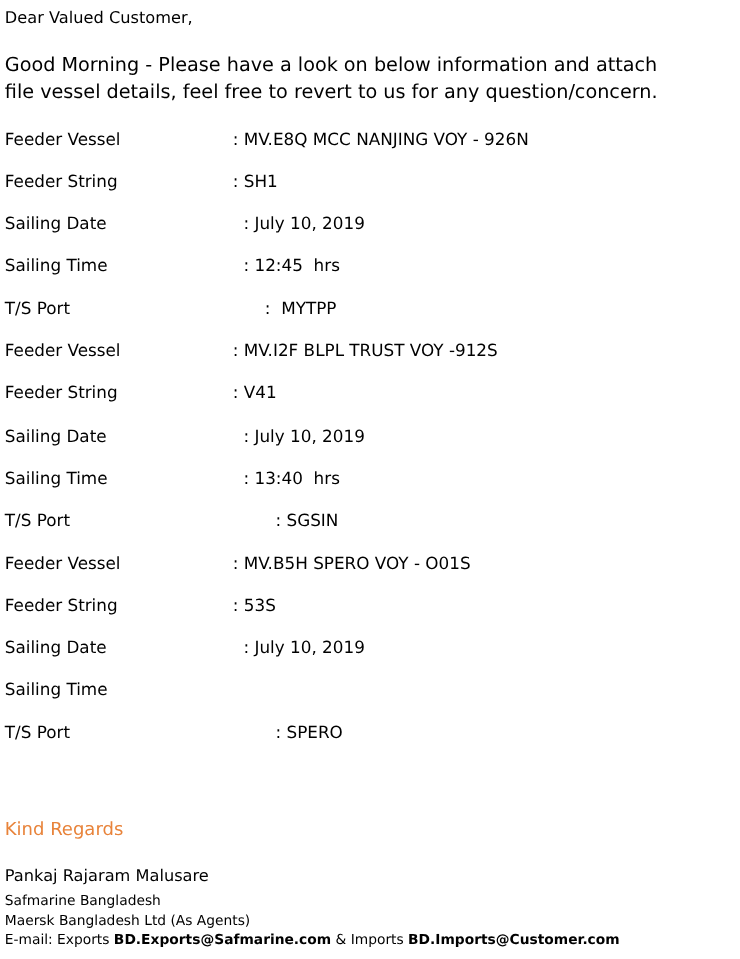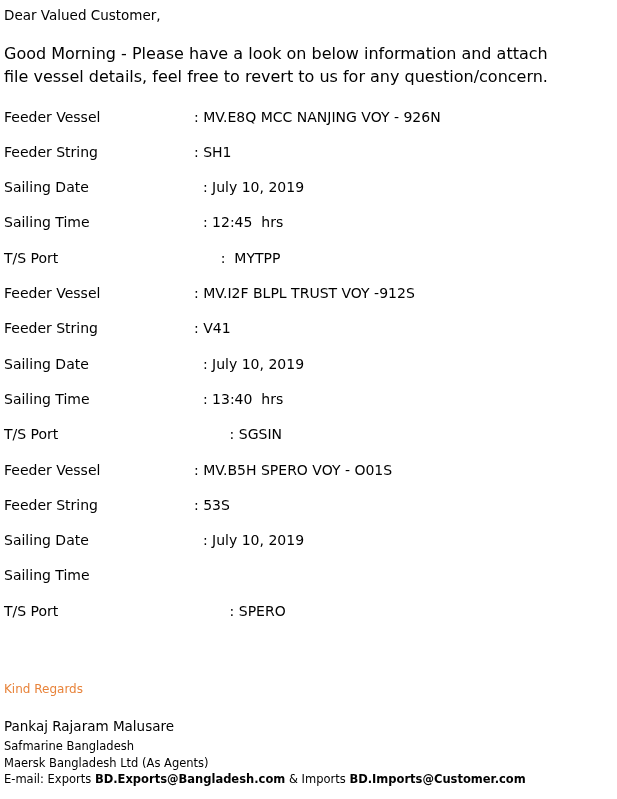--- a/index.html
+++ b/index.html
@@ -45,21 +45,21 @@
     flex: 0 0 auto;
     width: 190px;
   }
   .row .value {
     flex: 1 1 auto;
   }
   .gap {
     height: 44px;
   }
   .kind-regards {
-    font-size: 12px;
+    font-size: 15px;
     color: #E8833A;
     margin: 0 0 22px 0;
   }
   .signer {
     font-size: 13.5px;
     margin: 0 0 4px 0;
   }
   .sig-block {
     font-size: 11.5px;
     line-height: 1.45;
@@ -165,17 +165,17 @@
 
   <div class="gap"></div>
 
   <p class="kind-regards">Kind Regards</p>
 
   <p class="signer">Pankaj Rajaram Malusare</p>
 
   <div class="sig-block">
     <p class="line">Safmarine Bangladesh</p>
     <p class="line">Maersk Bangladesh Ltd (As Agents)</p>
-    <p class="line"><span>E-mail: Exports </span><a href="#" class="bold">BD.Exports@Bangladesh.com</a><span> &amp; Imports </span><a href="#" class="bold">BD.Imports@Customer.com</a></p>
+    <p class="line"><span>E-mail: Exports </span><a href="#" class="bold">BD.Exports@Safmarine.com</a><span> &amp; Imports </span><a href="#" class="bold">BD.Imports@Customer.com</a></p>
 
   </div>
 
 </div>
 
 </body></html>

